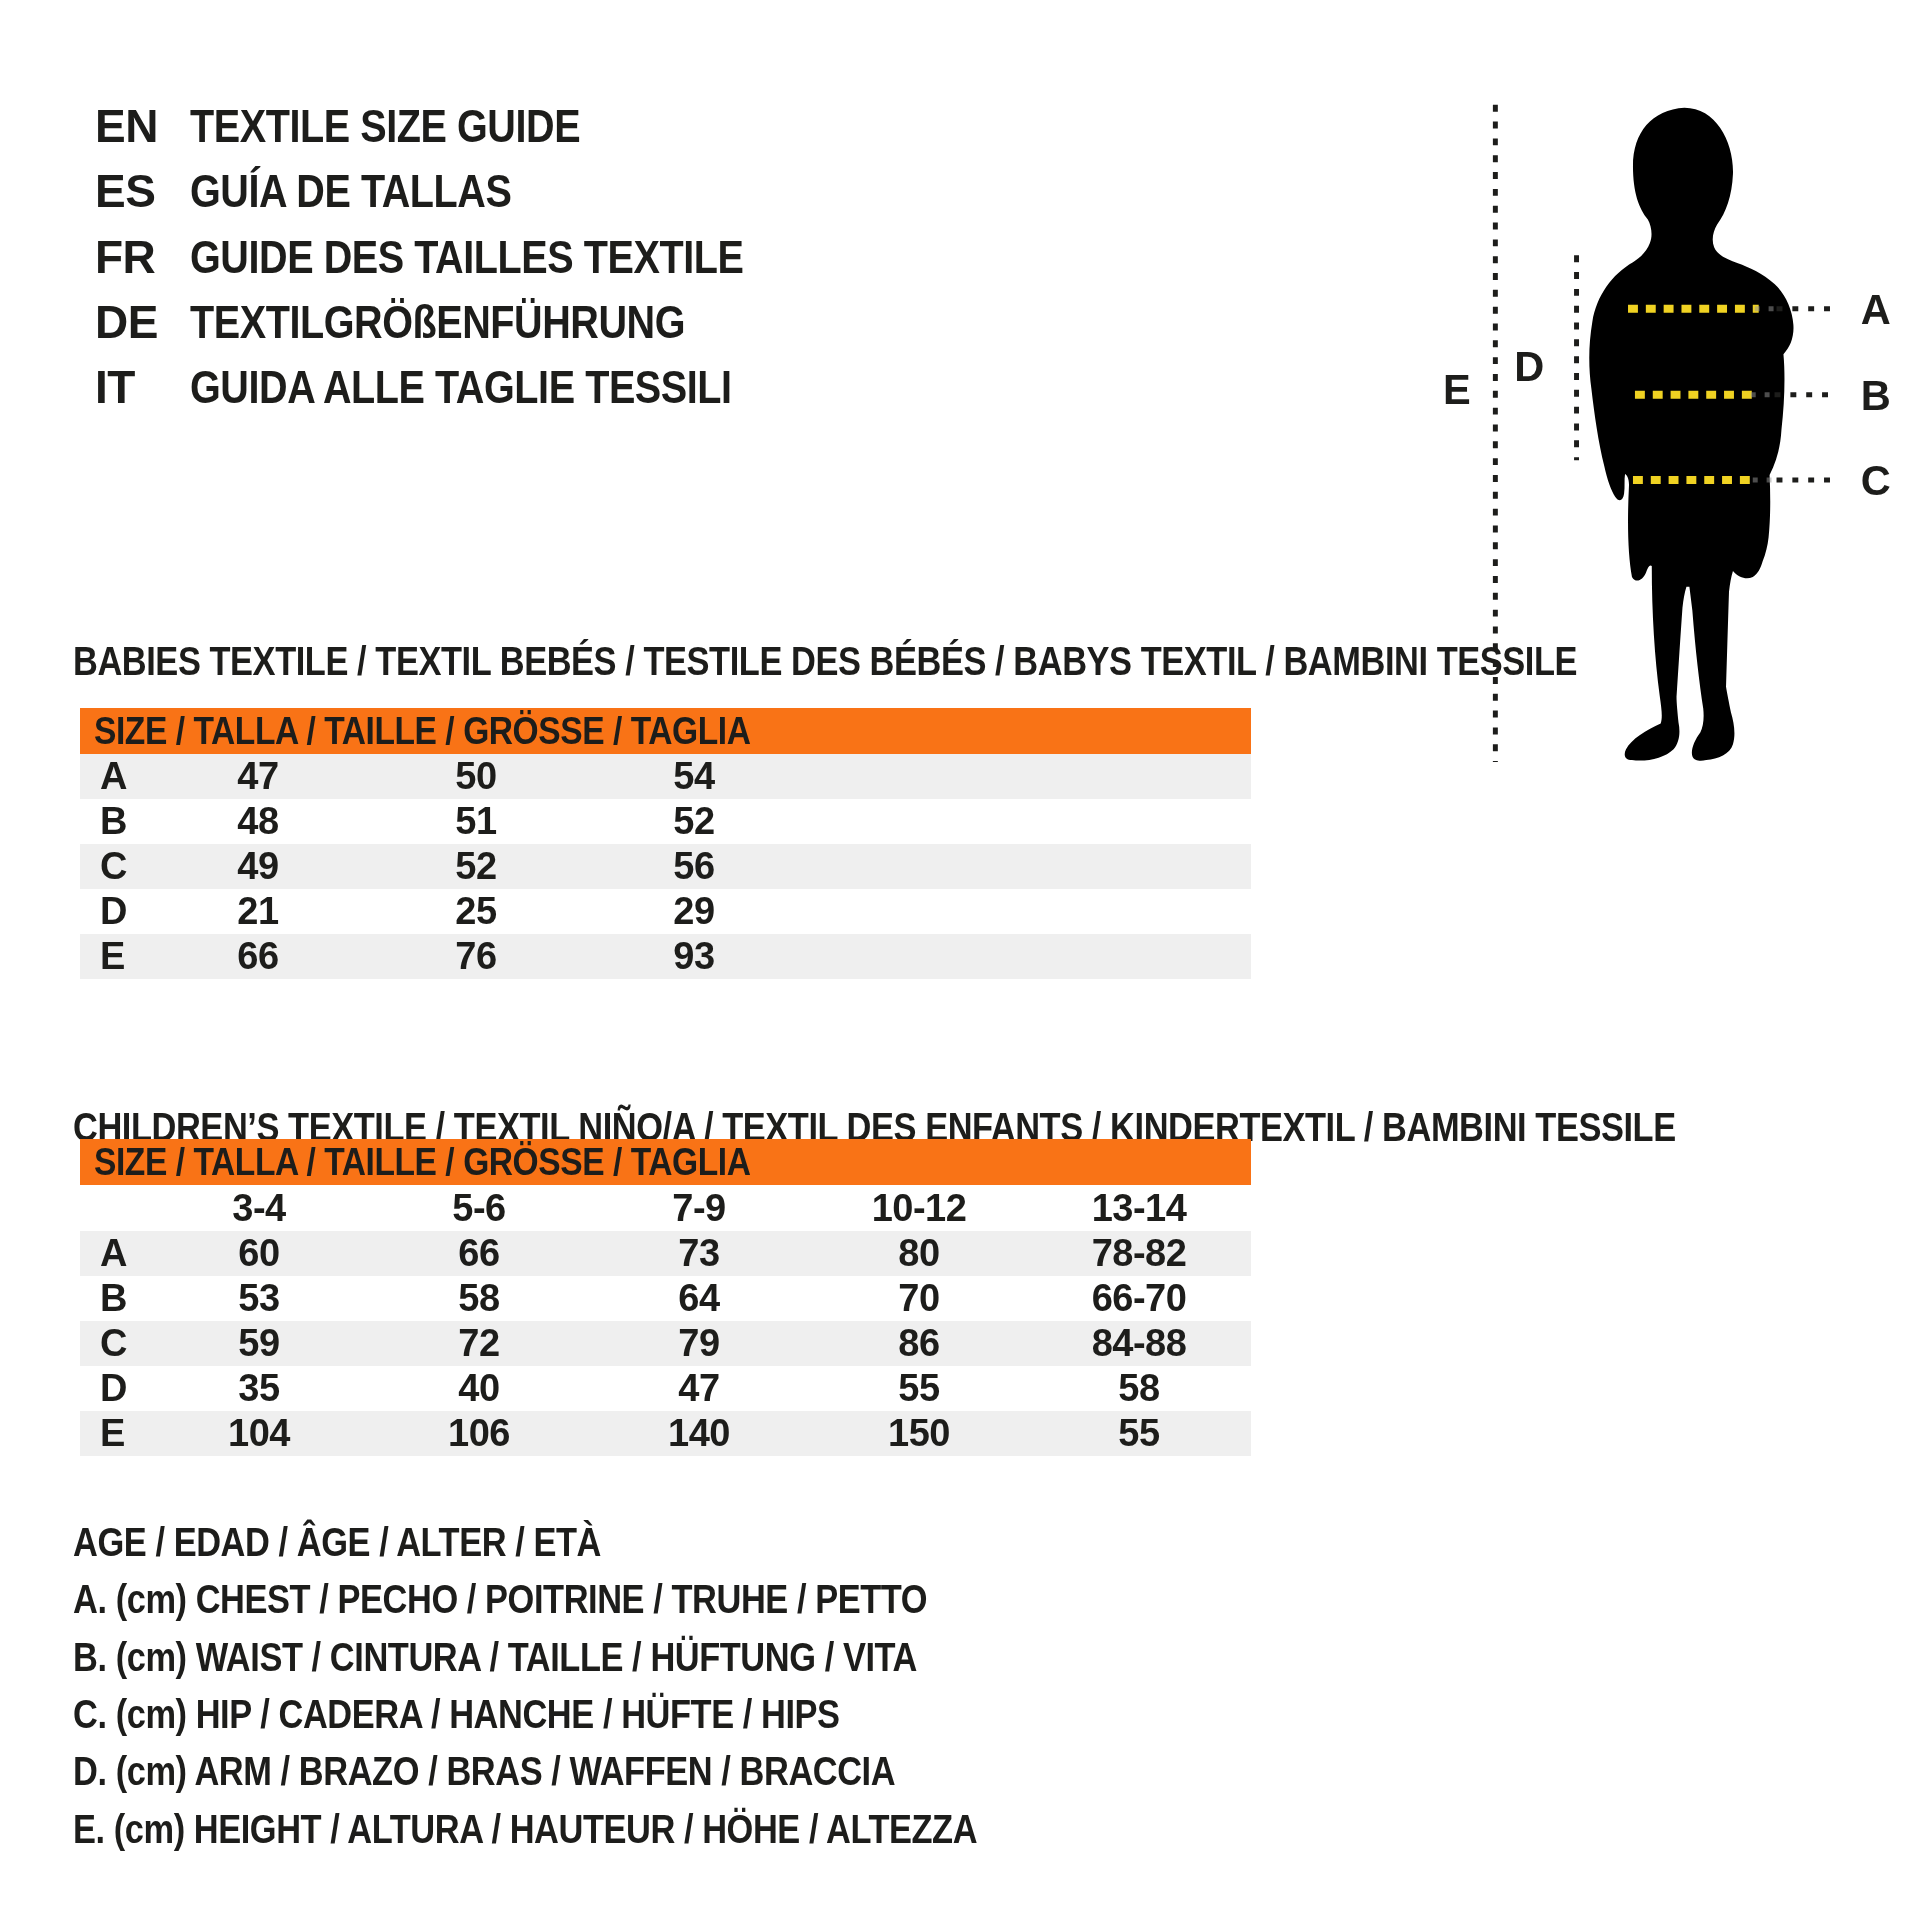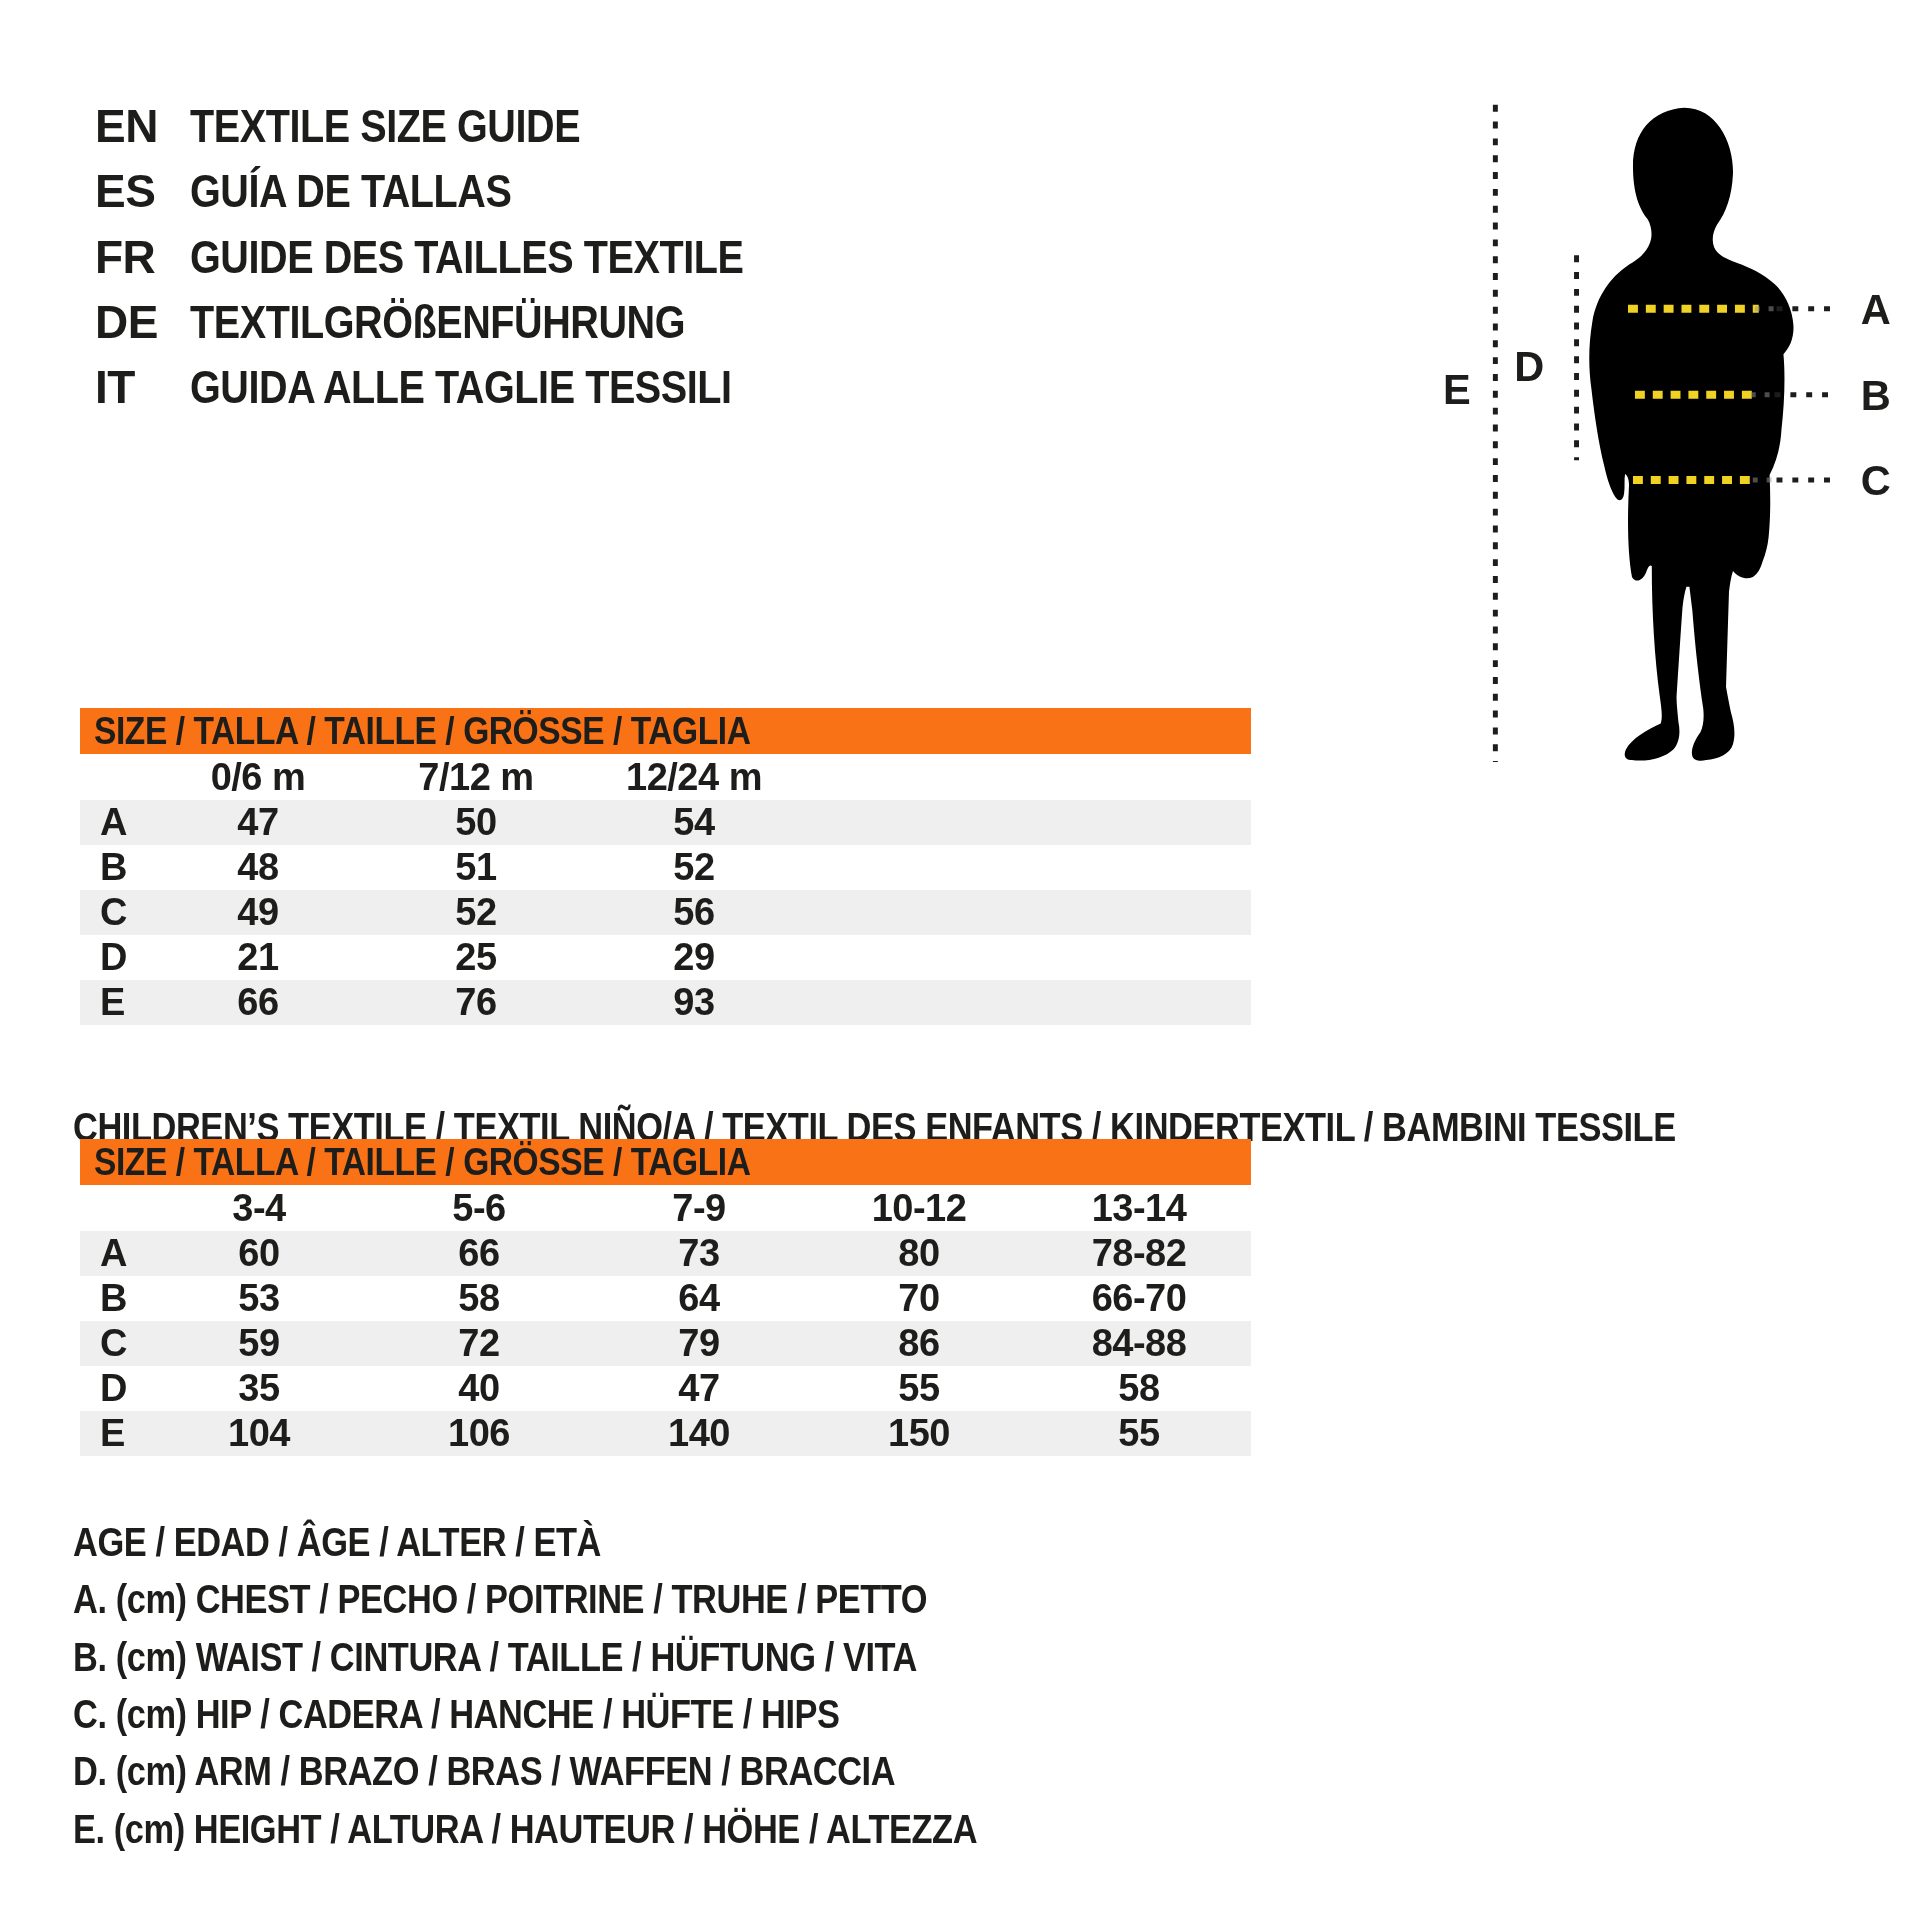--- a/index.html
+++ b/index.html
@@ -98,30 +98,27 @@
       <line x1="358" y1="405" x2="416" y2="405" stroke="#1d1d1b" stroke-width="5" stroke-dasharray="6 10"></line>
     </g>
 
     <text x="443" y="247" font-size="42" fill="#1d1d1b">A</text>
     <text x="443" y="334" font-size="42" fill="#1d1d1b">B</text>
     <text x="443" y="420" font-size="42" fill="#1d1d1b">C</text>
     <text x="108" y="305" font-size="42" fill="#1d1d1b" text-anchor="middle">D</text>
     <text x="35" y="328" font-size="42" fill="#1d1d1b" text-anchor="middle">E</text>
   </svg>
 
+  <div class="sec-heading" style="top:639px">
+    <span class="cond">BABIES TEXTILE / TEXTIL BEBÉS / TESTILE DES BÉBÉS / BABYS TEXTIL / BAMBINI TESSILE</span>
+  </div>
 
   <div class="tbl" style="top:708px">
     <div class="band">
       <span class="cond">SIZE / TALLA / TAILLE / GRÖSSE / TAGLIA</span>
-    </div>
-    <div class="hrow g3">
-      <div class="cell"></div>
-      <div class="cell">0/6 m</div>
-      <div class="cell">7/12 m</div>
-      <div class="cell">12/24 m</div>
     </div>
     <div class="trow g3 shade">
       <div class="cell lbl">A</div>
       <div class="cell">47</div>
       <div class="cell">50</div>
       <div class="cell">54</div>
     </div>
     <div class="trow g3">
       <div class="cell lbl">B</div>
       <div class="cell">48</div>

